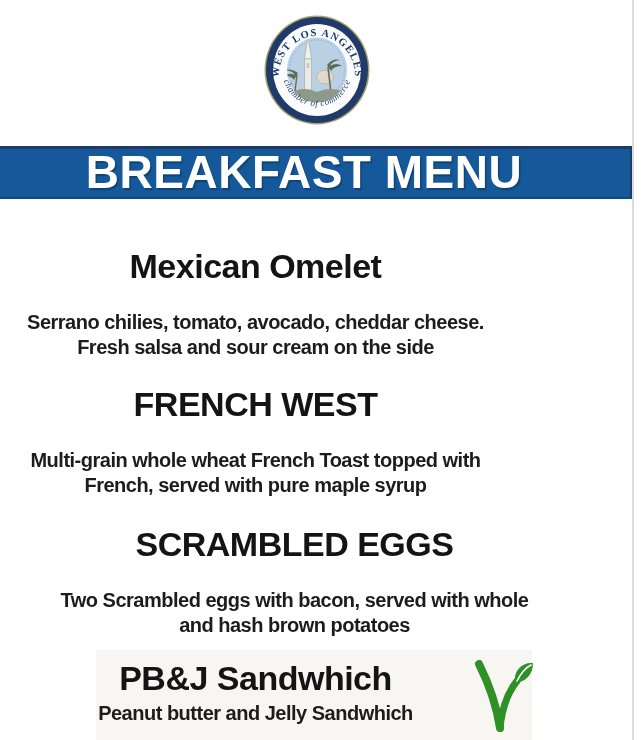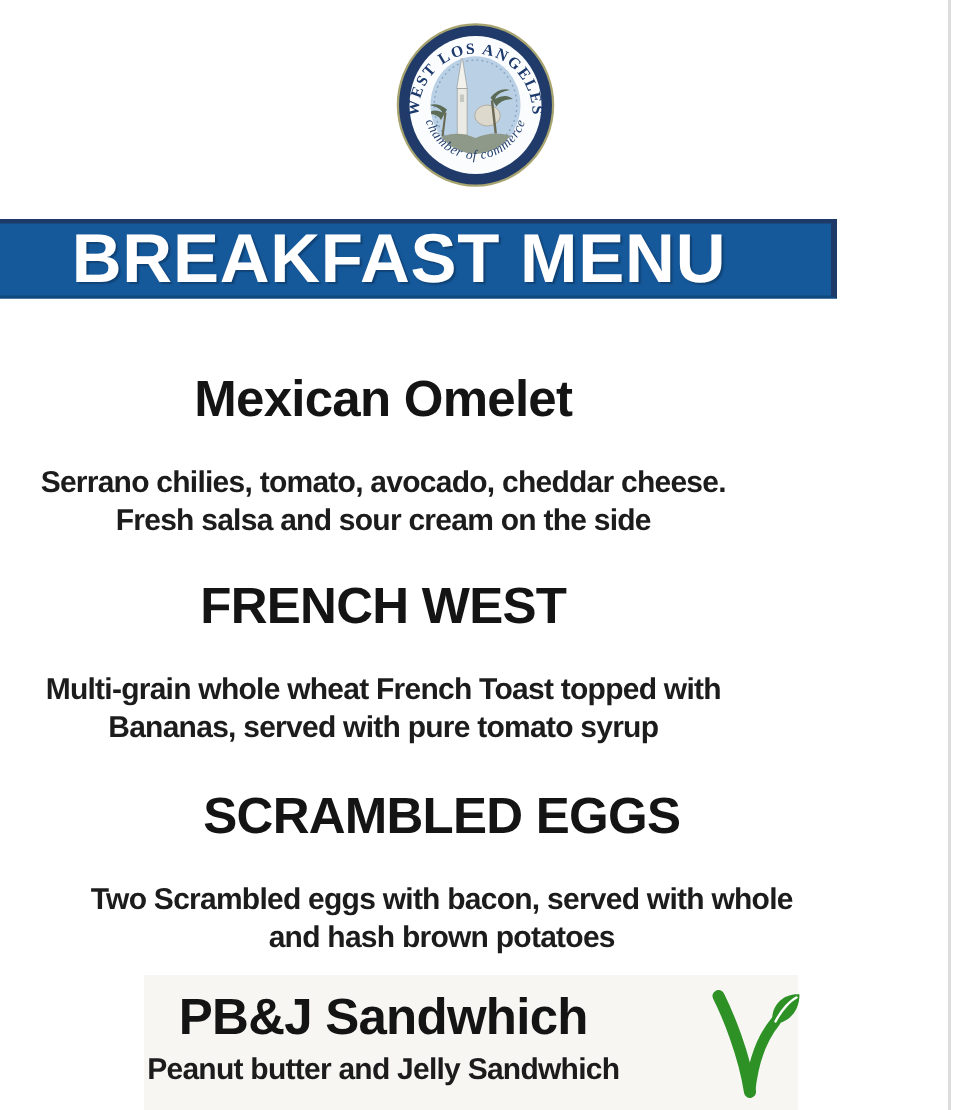--- a/index.html
+++ b/index.html
@@ -3,21 +3,21 @@
 <meta charset="utf-8">
 <style>
   html,body{margin:0;padding:0;background:#ffffff;}
   body{width:641px;height:740px;font-family:"Liberation Sans",sans-serif;}
   .page{position:relative;width:641px;height:740px;background:#ffffff;overflow:hidden;}
   .page-edge{position:absolute;left:632px;top:0;width:2px;height:740px;background:#dcdcdc;}
 
   .logo{position:absolute;top:15px;left:264px;width:106px;height:110px;}
   .logo svg{display:block;width:100%;height:100%;}
 
-  .banner{position:absolute;top:146px;left:0;width:558px;height:53px;box-sizing:border-box;
+  .banner{position:absolute;top:146px;left:0;width:634px;height:53px;box-sizing:border-box;
           background:#15599b;border-top:3px solid #1d3a69;border-right:4px solid #1d3a69;
           border-bottom:2px solid #11497f;display:flex;align-items:center;justify-content:center;}
   .banner-title{font-size:46px;font-weight:bold;color:#ffffff;letter-spacing:0.5px;
           padding-right:22px;padding-bottom:3px;white-space:nowrap;
           text-shadow:1.5px 1.5px 1px rgba(10,25,50,0.35);}
 
   .menu-item{position:absolute;left:0;width:511px;text-align:center;color:#161616;}
   .menu-item h2{margin:0;font-size:34px;line-height:40px;font-weight:bold;letter-spacing:-0.5px;color:#141414;}
   .menu-item .desc{margin:24px 0 0;font-size:20px;line-height:25px;font-weight:bold;
           letter-spacing:-0.5px;color:#1c1c1c;}
@@ -81,21 +81,21 @@
     <p class="desc">
       <span style="display:block">Serrano chilies, tomato, avocado, cheddar cheese.</span>
       <span style="display:block">Fresh salsa and sour cream on the side</span>
     </p>
   </section>
 
   <section class="menu-item" id="section-2">
     <h2>FRENCH WEST</h2>
     <p class="desc">
       <span style="display:block">Multi-grain whole wheat French Toast topped with</span>
-      <span style="display:block">Bananas, served with pure tomato syrup</span>
+      <span style="display:block">French, served with pure maple syrup</span>
     </p>
   </section>
 
   <section class="menu-item" id="section-3">
     <h2>SCRAMBLED EGGS</h2>
     <p class="desc">
       <span style="display:block">Two Scrambled eggs with bacon, served with whole</span>
       <span style="display:block">and hash brown potatoes</span>
     </p>
   </section>

